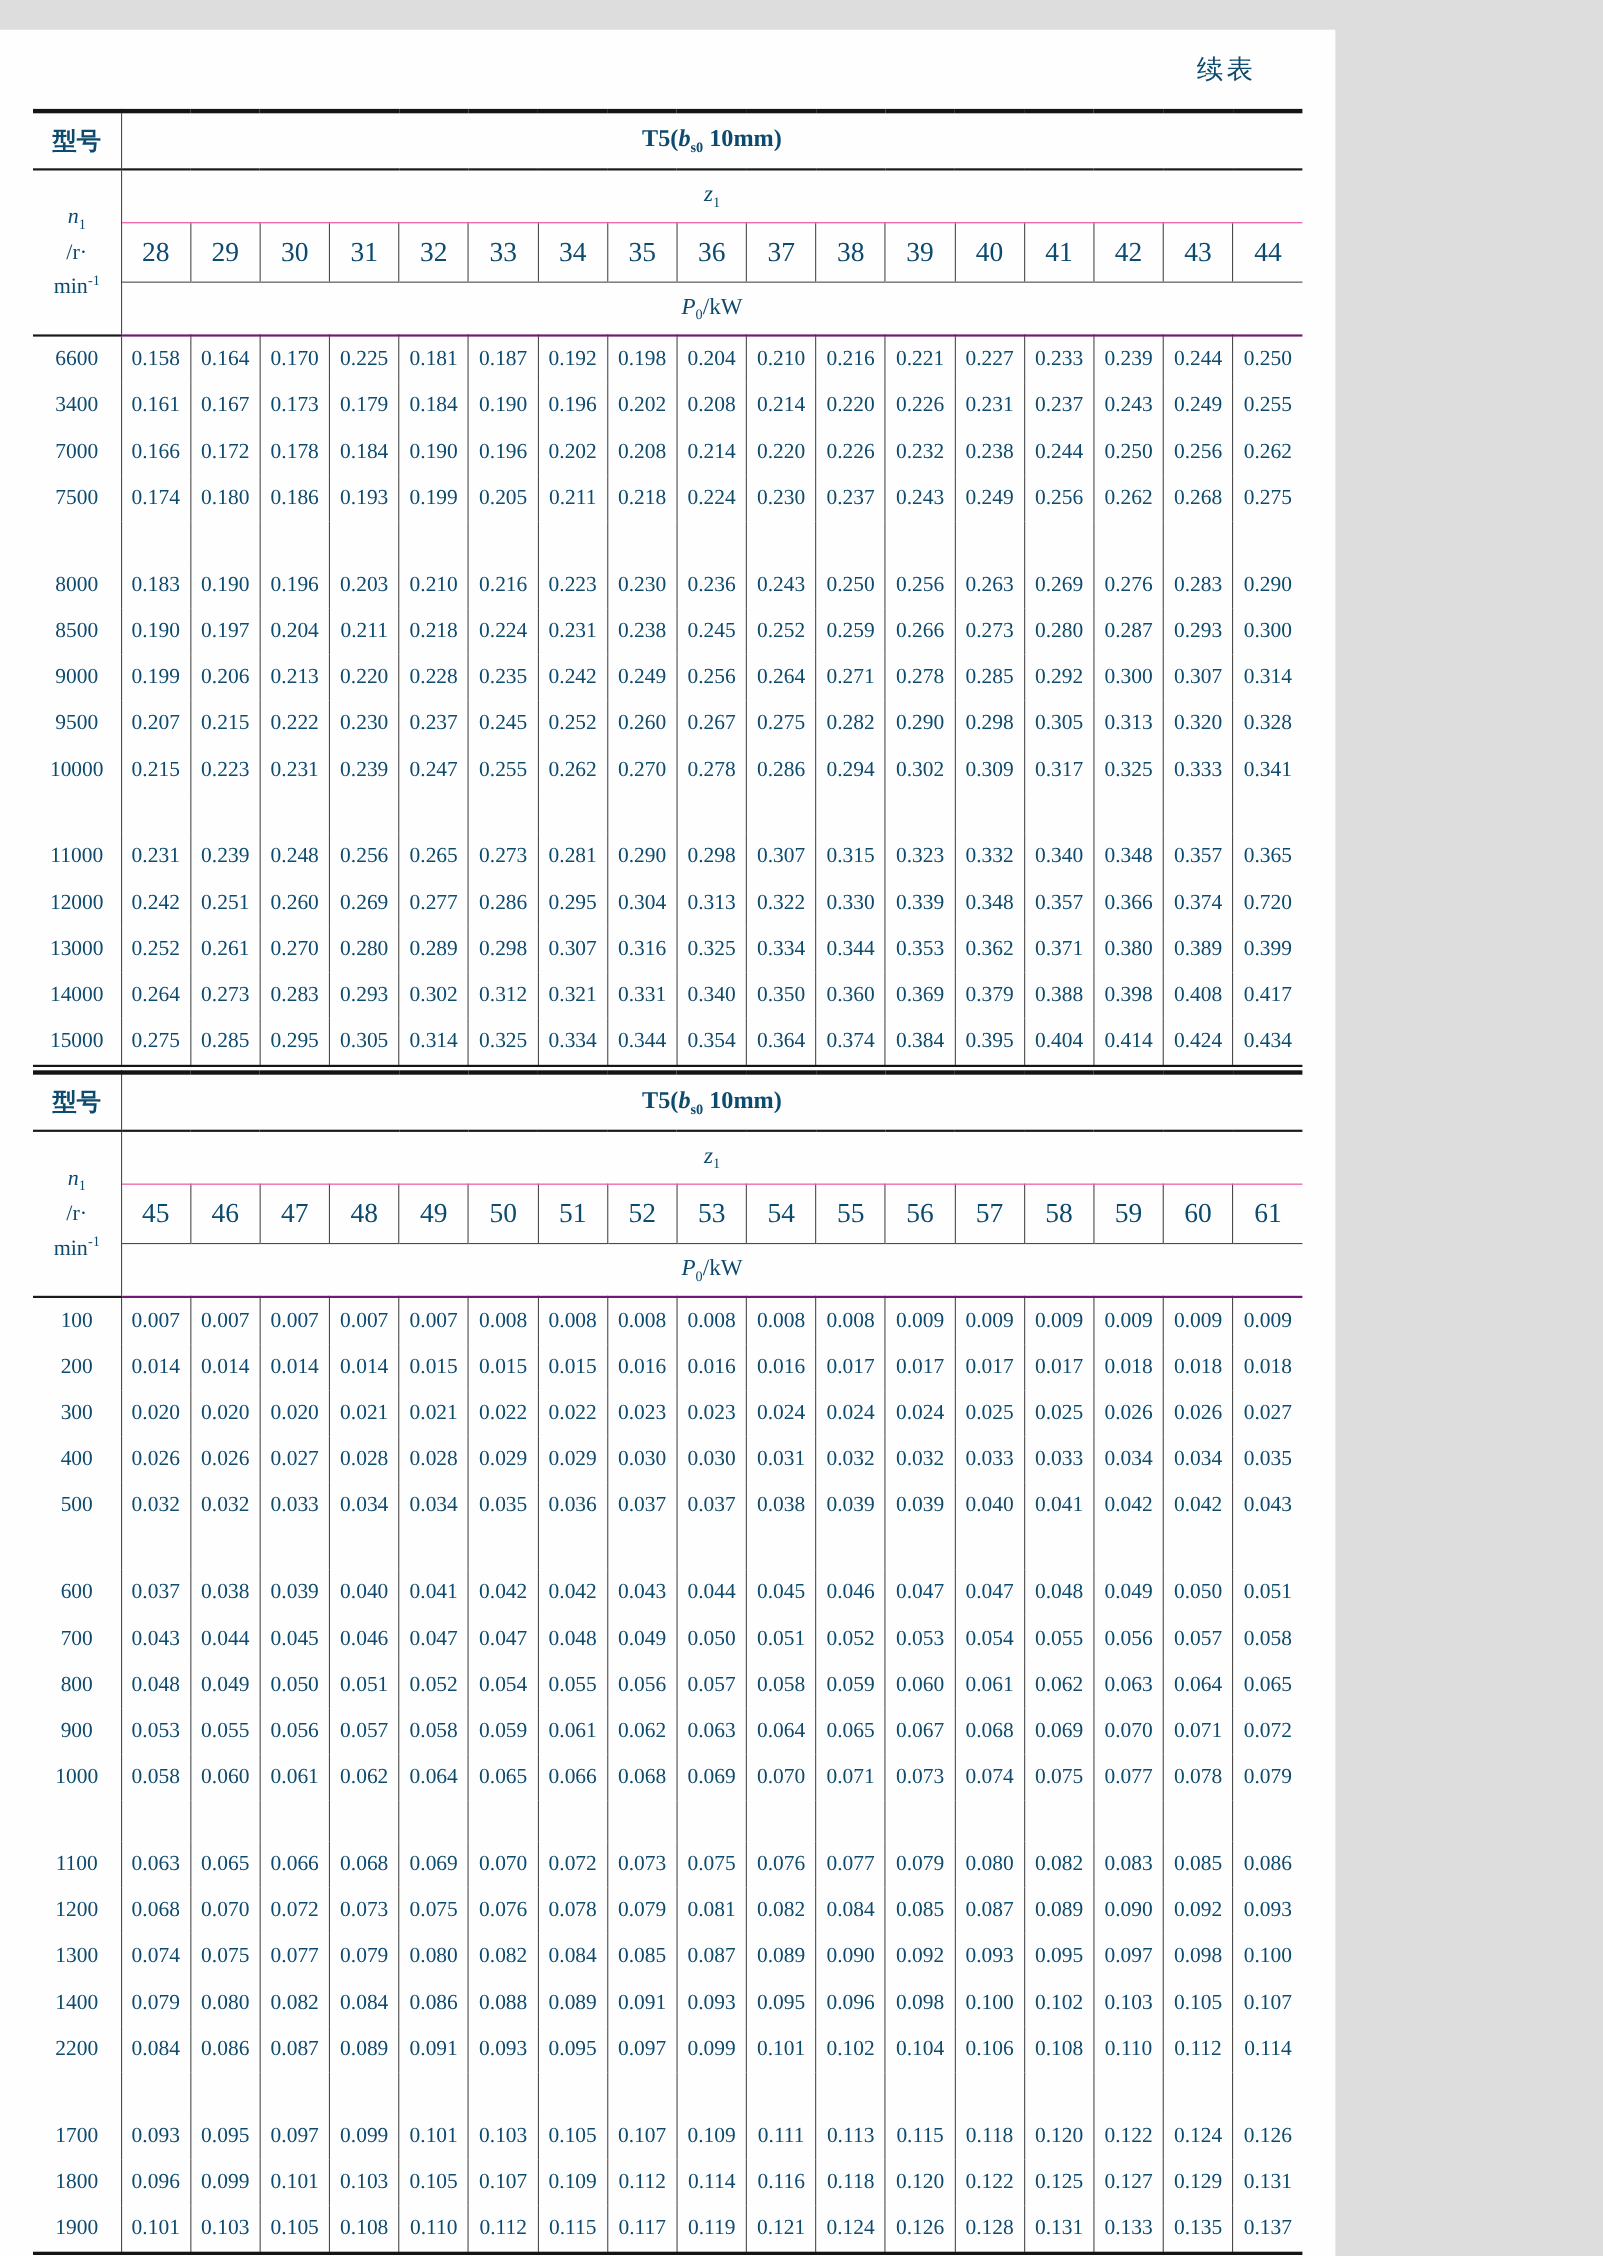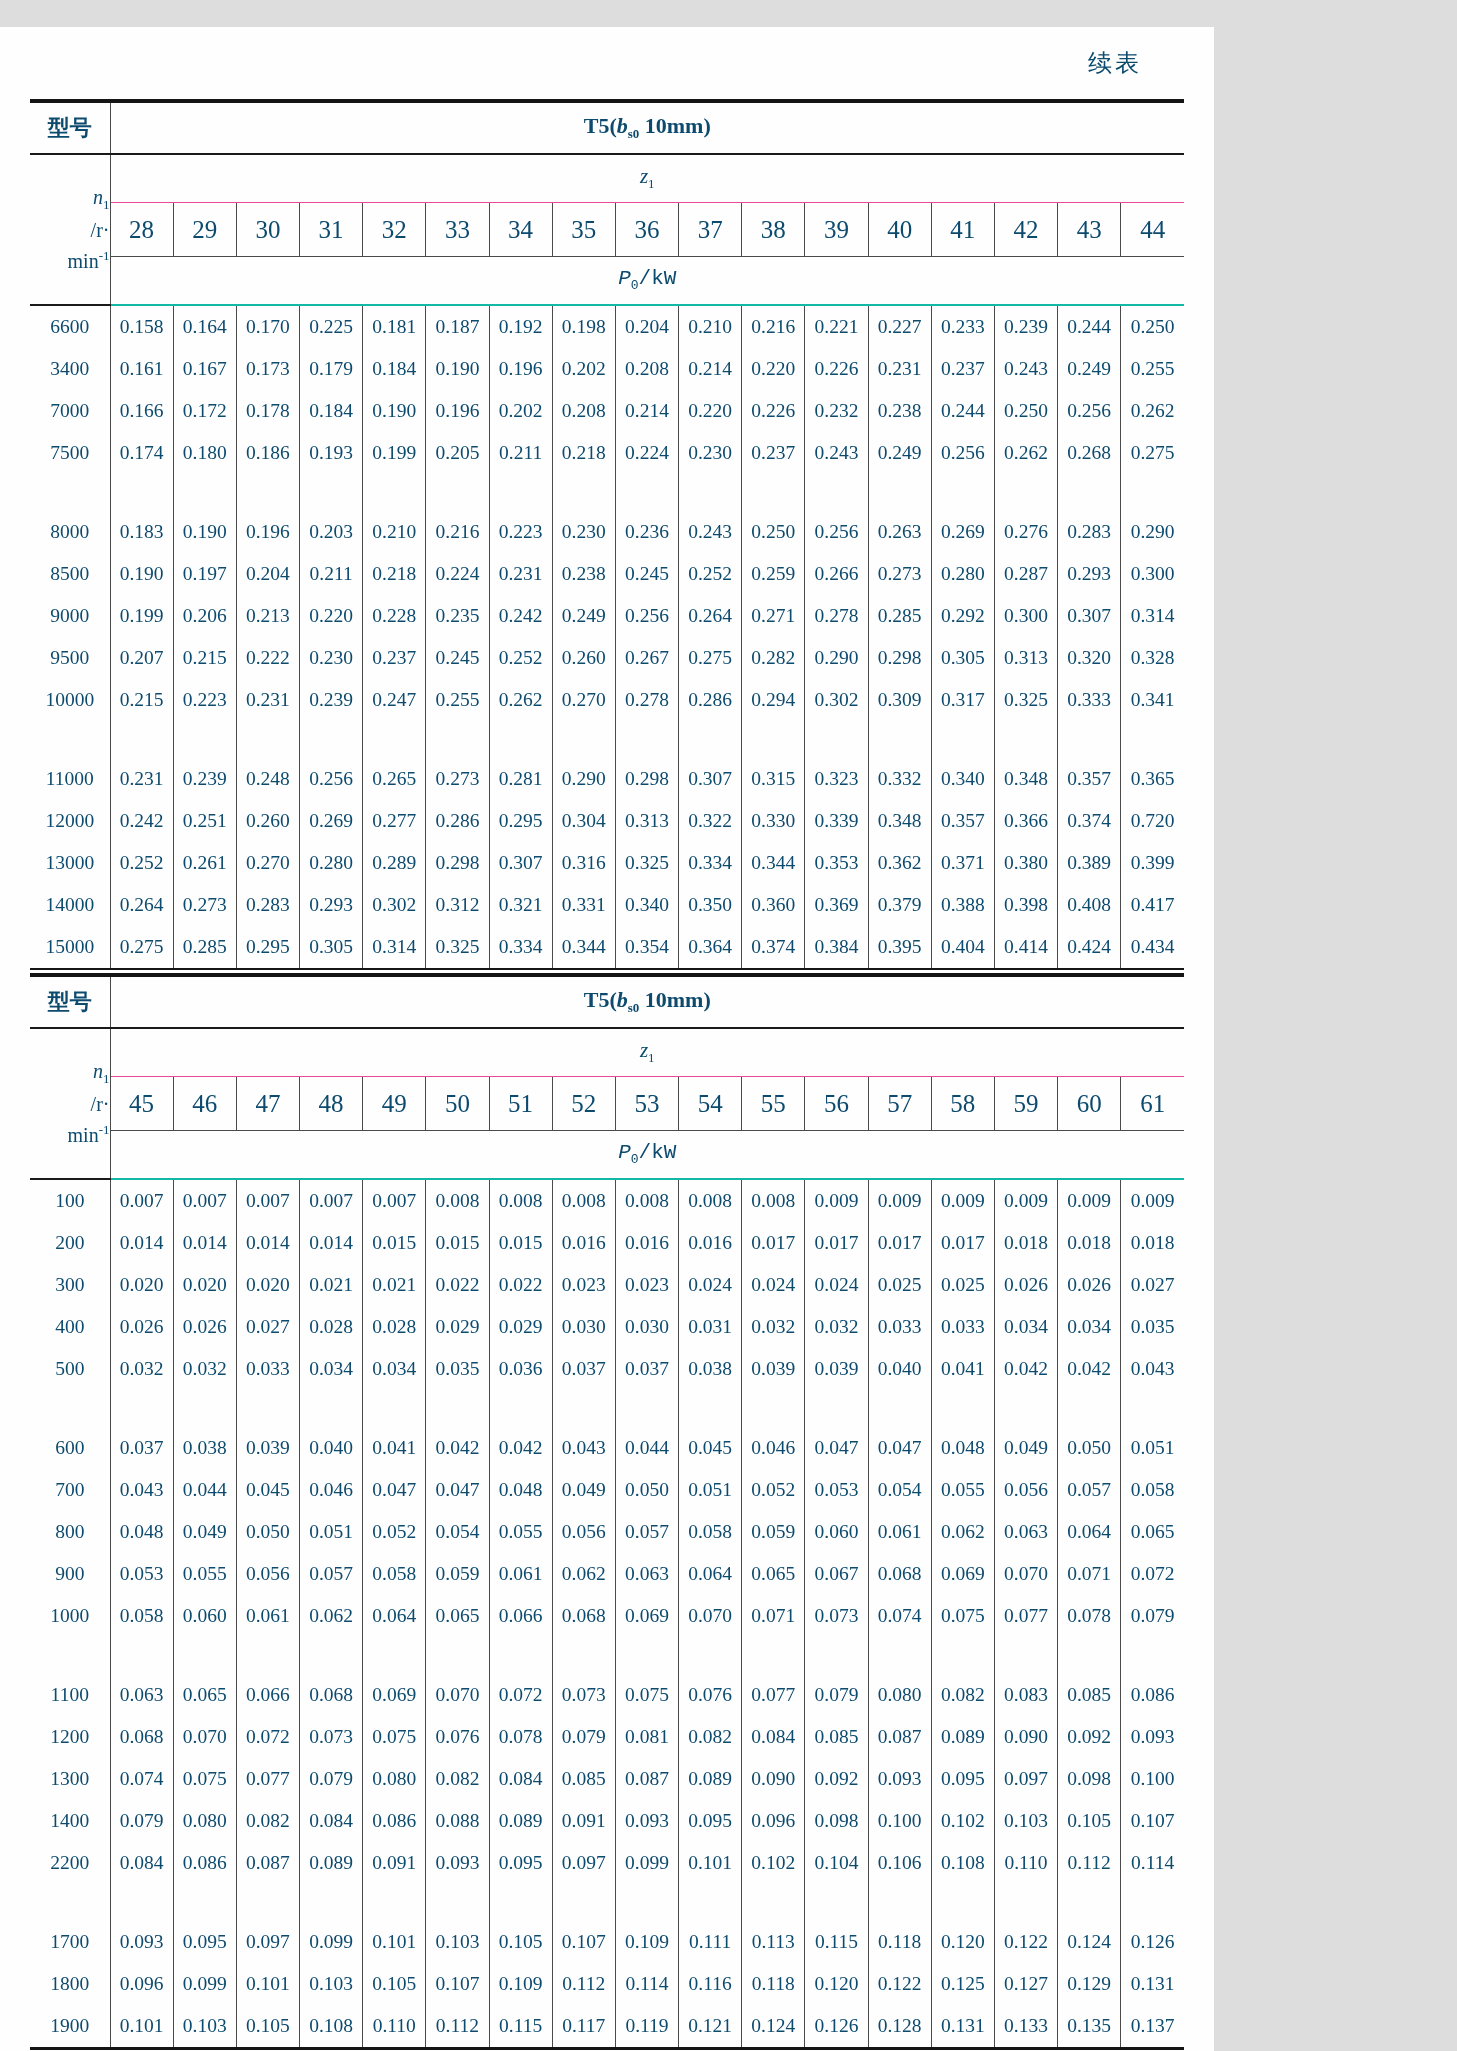--- a/index.html
+++ b/index.html
@@ -15,24 +15,24 @@
     width:100%; border-collapse:collapse; table-layout:fixed;
     border-top:4px solid #151515; border-bottom:3px solid #151515;
   }
   table.data-table:first-of-type { border-bottom:2px solid #151515; }
   table.data-table + table.data-table { margin-top:3px; }
   col.c-rh { width:80px; }
 
   th, td { text-align:center; vertical-align:middle; font-weight:normal; padding:0; }
   .model-row th { border-bottom:2px solid #1a1a1a; height:50px; font-size:22px;font-weight:bold; }
   .rh { border-right:1px solid #4a4a4a; }
-  .speed-head { font-size:20px; border-bottom:2px solid #1a1a1a; line-height:1.55;text-align:right; }
+  .speed-head { font-size:20px; border-bottom:2px solid #1a1a1a; line-height:1.55; }
   .z1 { height:47px; border-bottom:1px solid #ec4899; font-size:21px; }
   .cn { height:53px; border-bottom:1px solid #4a4a4a; border-left:1px solid #4a4a4a; font-size:25px; }
-  .p0 { height:47px; border-bottom:2px solid #14b8a6; font-size:21px;font-family:Liberation Mono, monospace; }
+  .p0 { height:47px; border-bottom:2px solid #701a75; font-size:21px; }
   .belt { font-size:21px; }
 
   tbody td { height:42px; font-size:19.5px; }
   tbody td.d { border-left:1px solid #4a4a4a; }
   tbody tr.gap td { height:37px; }
 
   i.v { font-style:italic; }
   sub.s, sup.s { font-size:13px; }
 </style>
 </head>

